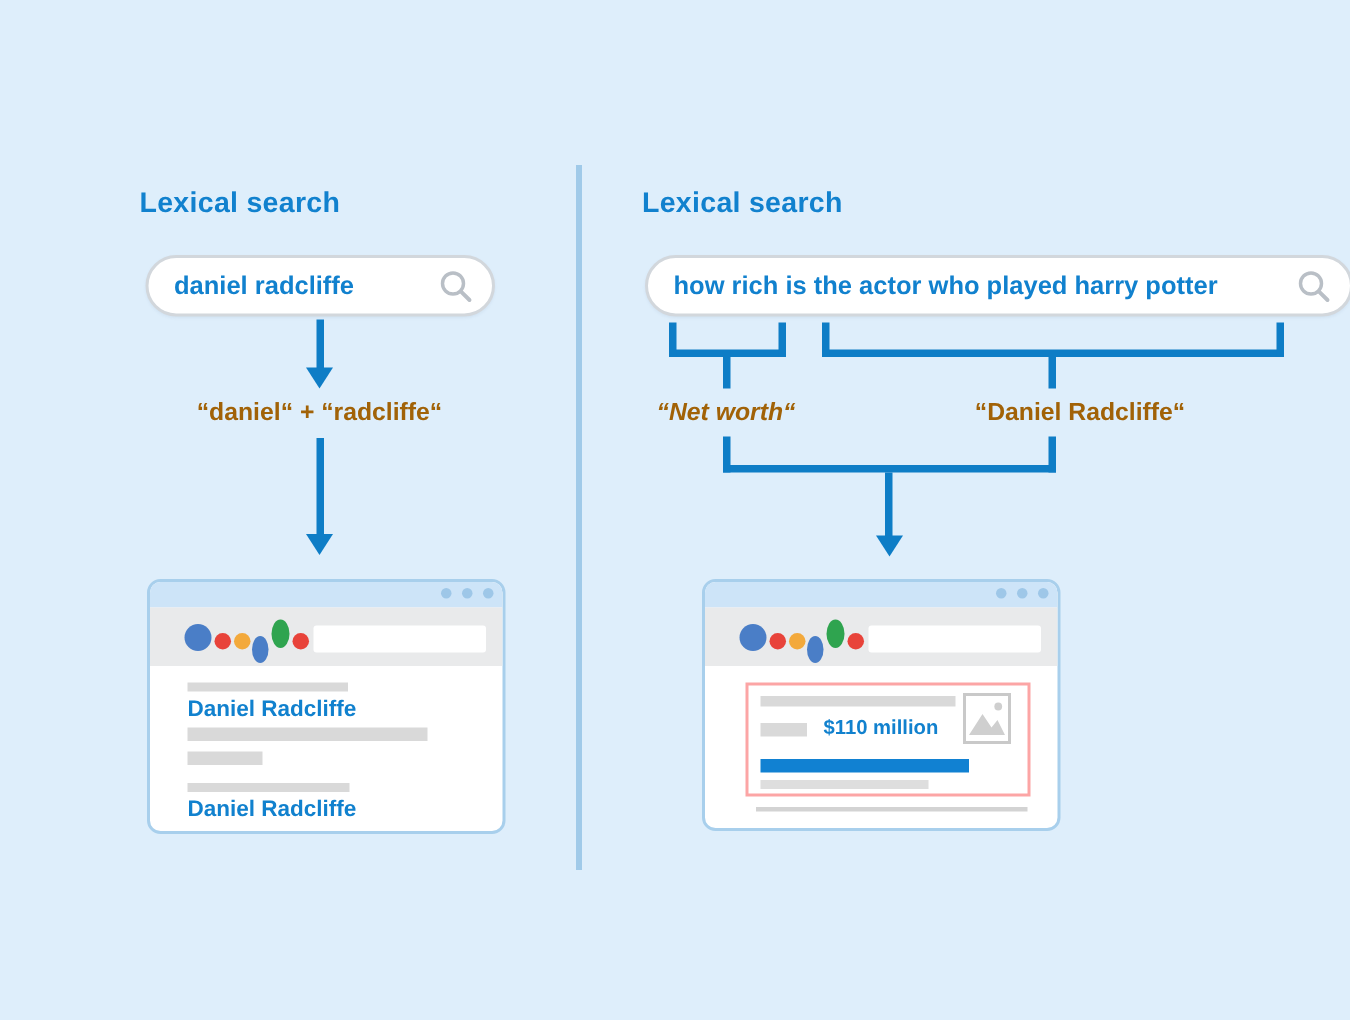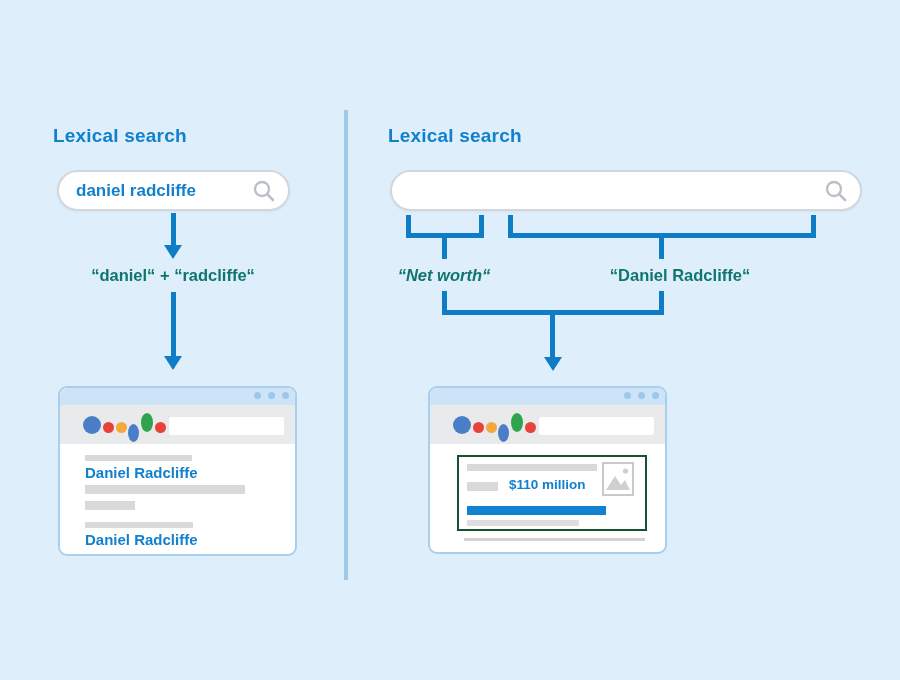--- a/index.html
+++ b/index.html
@@ -3,21 +3,21 @@
 <meta charset="utf-8">
 <style>
   html,body{margin:0;padding:0;}
   body{
     width:900px;height:680px;
     background:#deeefb;
     font-family:"Liberation Sans",sans-serif;
     position:relative;overflow:hidden;
     -webkit-font-smoothing:antialiased;
   }
-  .canvas{position:absolute;inset:0;}
+  .canvas{position:absolute;inset:0;margin-left:40px;}
 
   
   .heading{
     position:absolute;top:125px;
     font-size:19px;font-weight:700;color:#1181ce;letter-spacing:.2px;
   }
 
   
   .pill{
     position:absolute;top:170px;height:41px;
@@ -37,21 +37,21 @@
   .arrow-line{position:absolute;width:5px;background:#0e7dc6;}
   .arrow-head{
     position:absolute;width:0;height:0;
     border-left:9px solid transparent;border-right:9px solid transparent;
     border-top:14px solid #0e7dc6;
   }
   .bracket{
     position:absolute;box-sizing:border-box;
     border:5px solid #0e7dc6;border-top:none;background:transparent;
   }
-  .label-center{position:absolute;text-align:center;font-size:16.5px;font-weight:700;color:#0f766e;white-space:nowrap;}
+  .label-center{position:absolute;text-align:center;font-size:16.5px;font-weight:700;color:#a16207;white-space:nowrap;}
 
   
   .window{
     position:absolute;width:239px;height:170px;
     background:#ffffff;border:2px solid #a8cfec;border-radius:9px;
     box-sizing:border-box;overflow:hidden;
   }
   .titlebar{position:absolute;left:0;top:0;right:0;height:17px;background:#cde4f8;}
   .win-dot{position:absolute;top:4px;width:7px;height:7px;border-radius:50%;background:#9ec7e8;}
   .chromebar{position:absolute;left:0;top:17px;right:0;height:39px;background:#e9eaeb;}
@@ -66,21 +66,21 @@
   .g5{left:81px;top:25px;width:12px;height:19px;background:#2fa44f;}
   .g6{left:95px;top:34px;width:11px;height:11px;background:#e8433a;}
 
   
   .ph{position:absolute;background:#d9d9d9;}
   .result-title{position:absolute;font-size:15px;font-weight:700;color:#1181ce;white-space:nowrap;}
 
   
   .card{
     position:absolute;left:27px;top:67px;width:190px;height:76px;
-    background:#fff;border:2px solid #14532d;box-sizing:border-box;
+    background:#fff;border:2px solid #fca5a5;box-sizing:border-box;
   }
   .imgbox{
     position:absolute;right:11px;top:5px;width:32px;height:34px;
     border:2px solid #c9c9c9;box-sizing:border-box;background:#fff;
   }
   .snippet-value{position:absolute;left:50px;top:20px;font-size:13.5px;font-weight:700;color:#1181ce;white-space:nowrap;}
   .blue-bar{position:absolute;left:8px;top:49px;width:139px;height:9px;background:#1181d2;}
   .light-line{position:absolute;background:#dedede;}
 </style>
 </head>
@@ -129,20 +129,21 @@
     <div class="result-title" style="left:25px;top:76px;">Daniel Radcliffe</div>
     <div class="ph" style="left:25px;top:97px;width:160px;height:9px;"></div>
     <div class="ph" style="left:25px;top:113px;width:50px;height:9px;"></div>
     <div class="ph" style="left:25px;top:134px;width:108px;height:6px;"></div>
     <div class="result-title" style="left:25px;top:143px;">Daniel Radcliffe</div>
   </div>
 
   <div class="heading" style="left:388px;">Lexical search</div>
 
   <div class="pill" style="left:390px;width:472px;">
+    <span class="pill-text">how rich is the actor who played harry potter</span>
     <svg class="mag" width="24" height="24" viewBox="0 0 24 24">
       <circle cx="10" cy="10" r="7" fill="none" stroke="#b9bfc6" stroke-width="2.3"></circle>
       <line x1="15.2" y1="15.2" x2="21" y2="21" stroke="#b9bfc6" stroke-width="2.6" stroke-linecap="round"></line>
     </svg>
   </div>
 
   <div class="bracket" style="left:406px;top:215px;width:78px;height:23px;"></div>
   <div class="arrow-line" style="left:442px;top:238px;height:21px;"></div>
 
   <div class="bracket" style="left:508px;top:215px;width:308px;height:23px;"></div>

